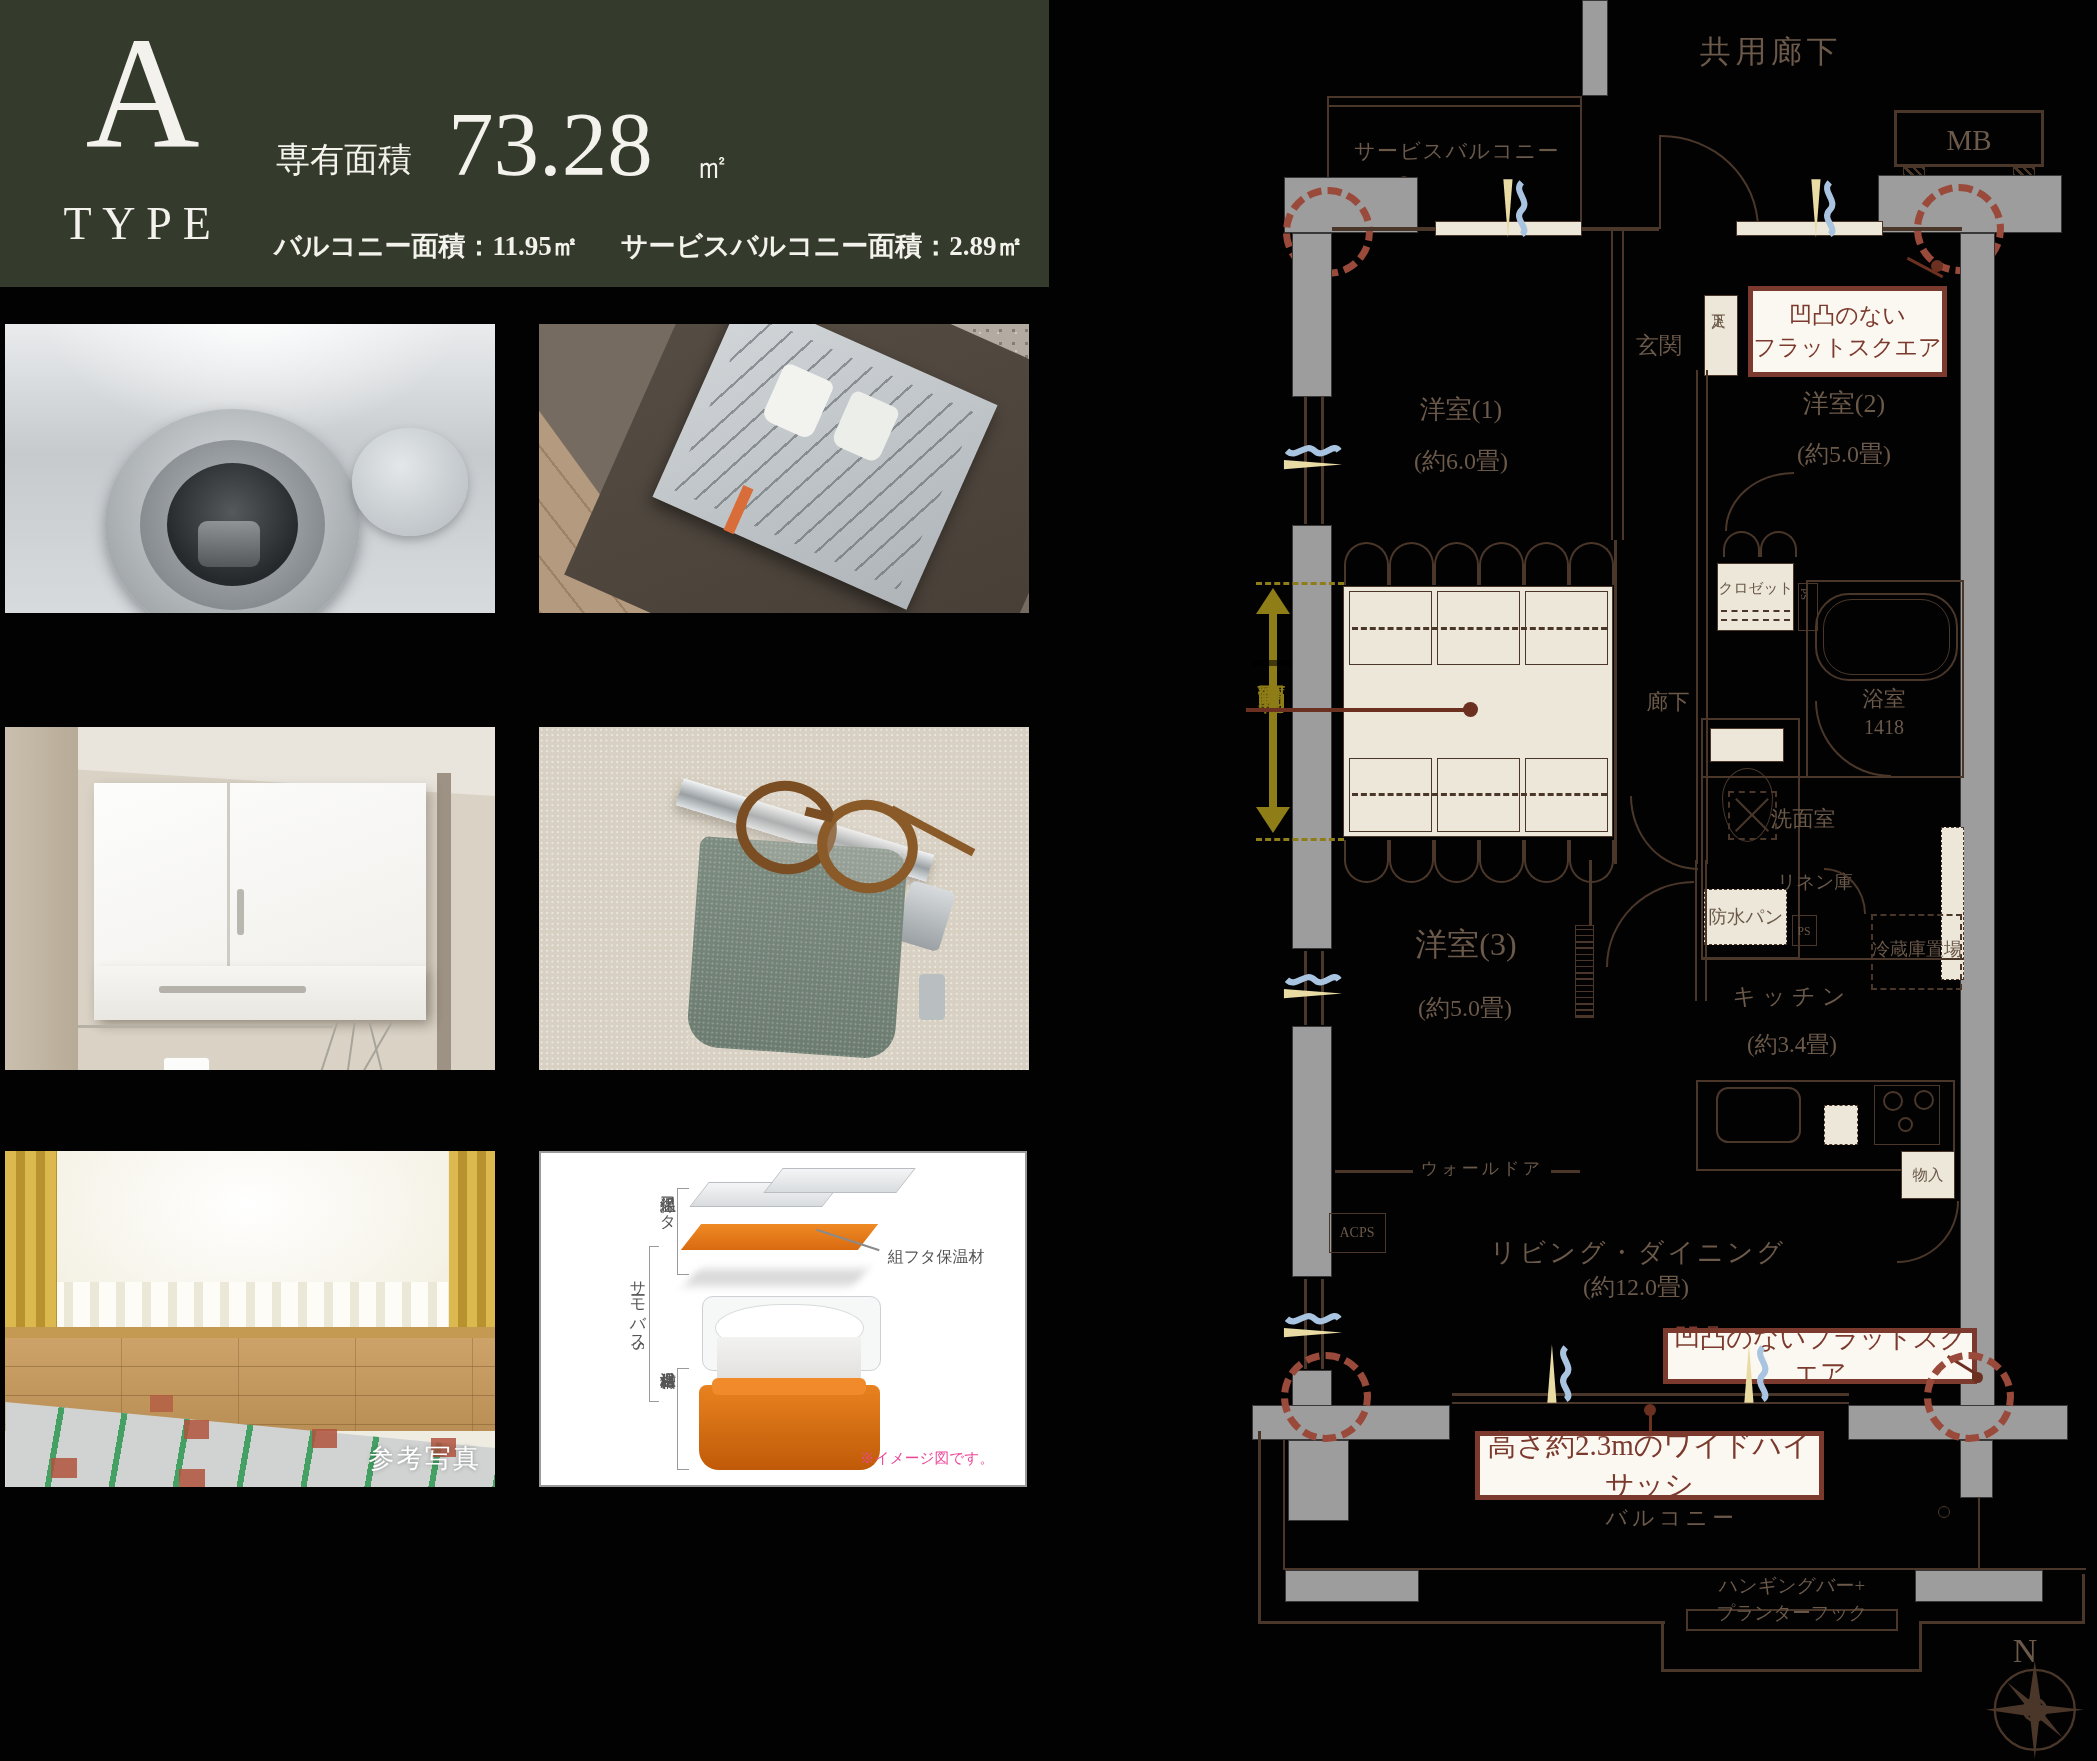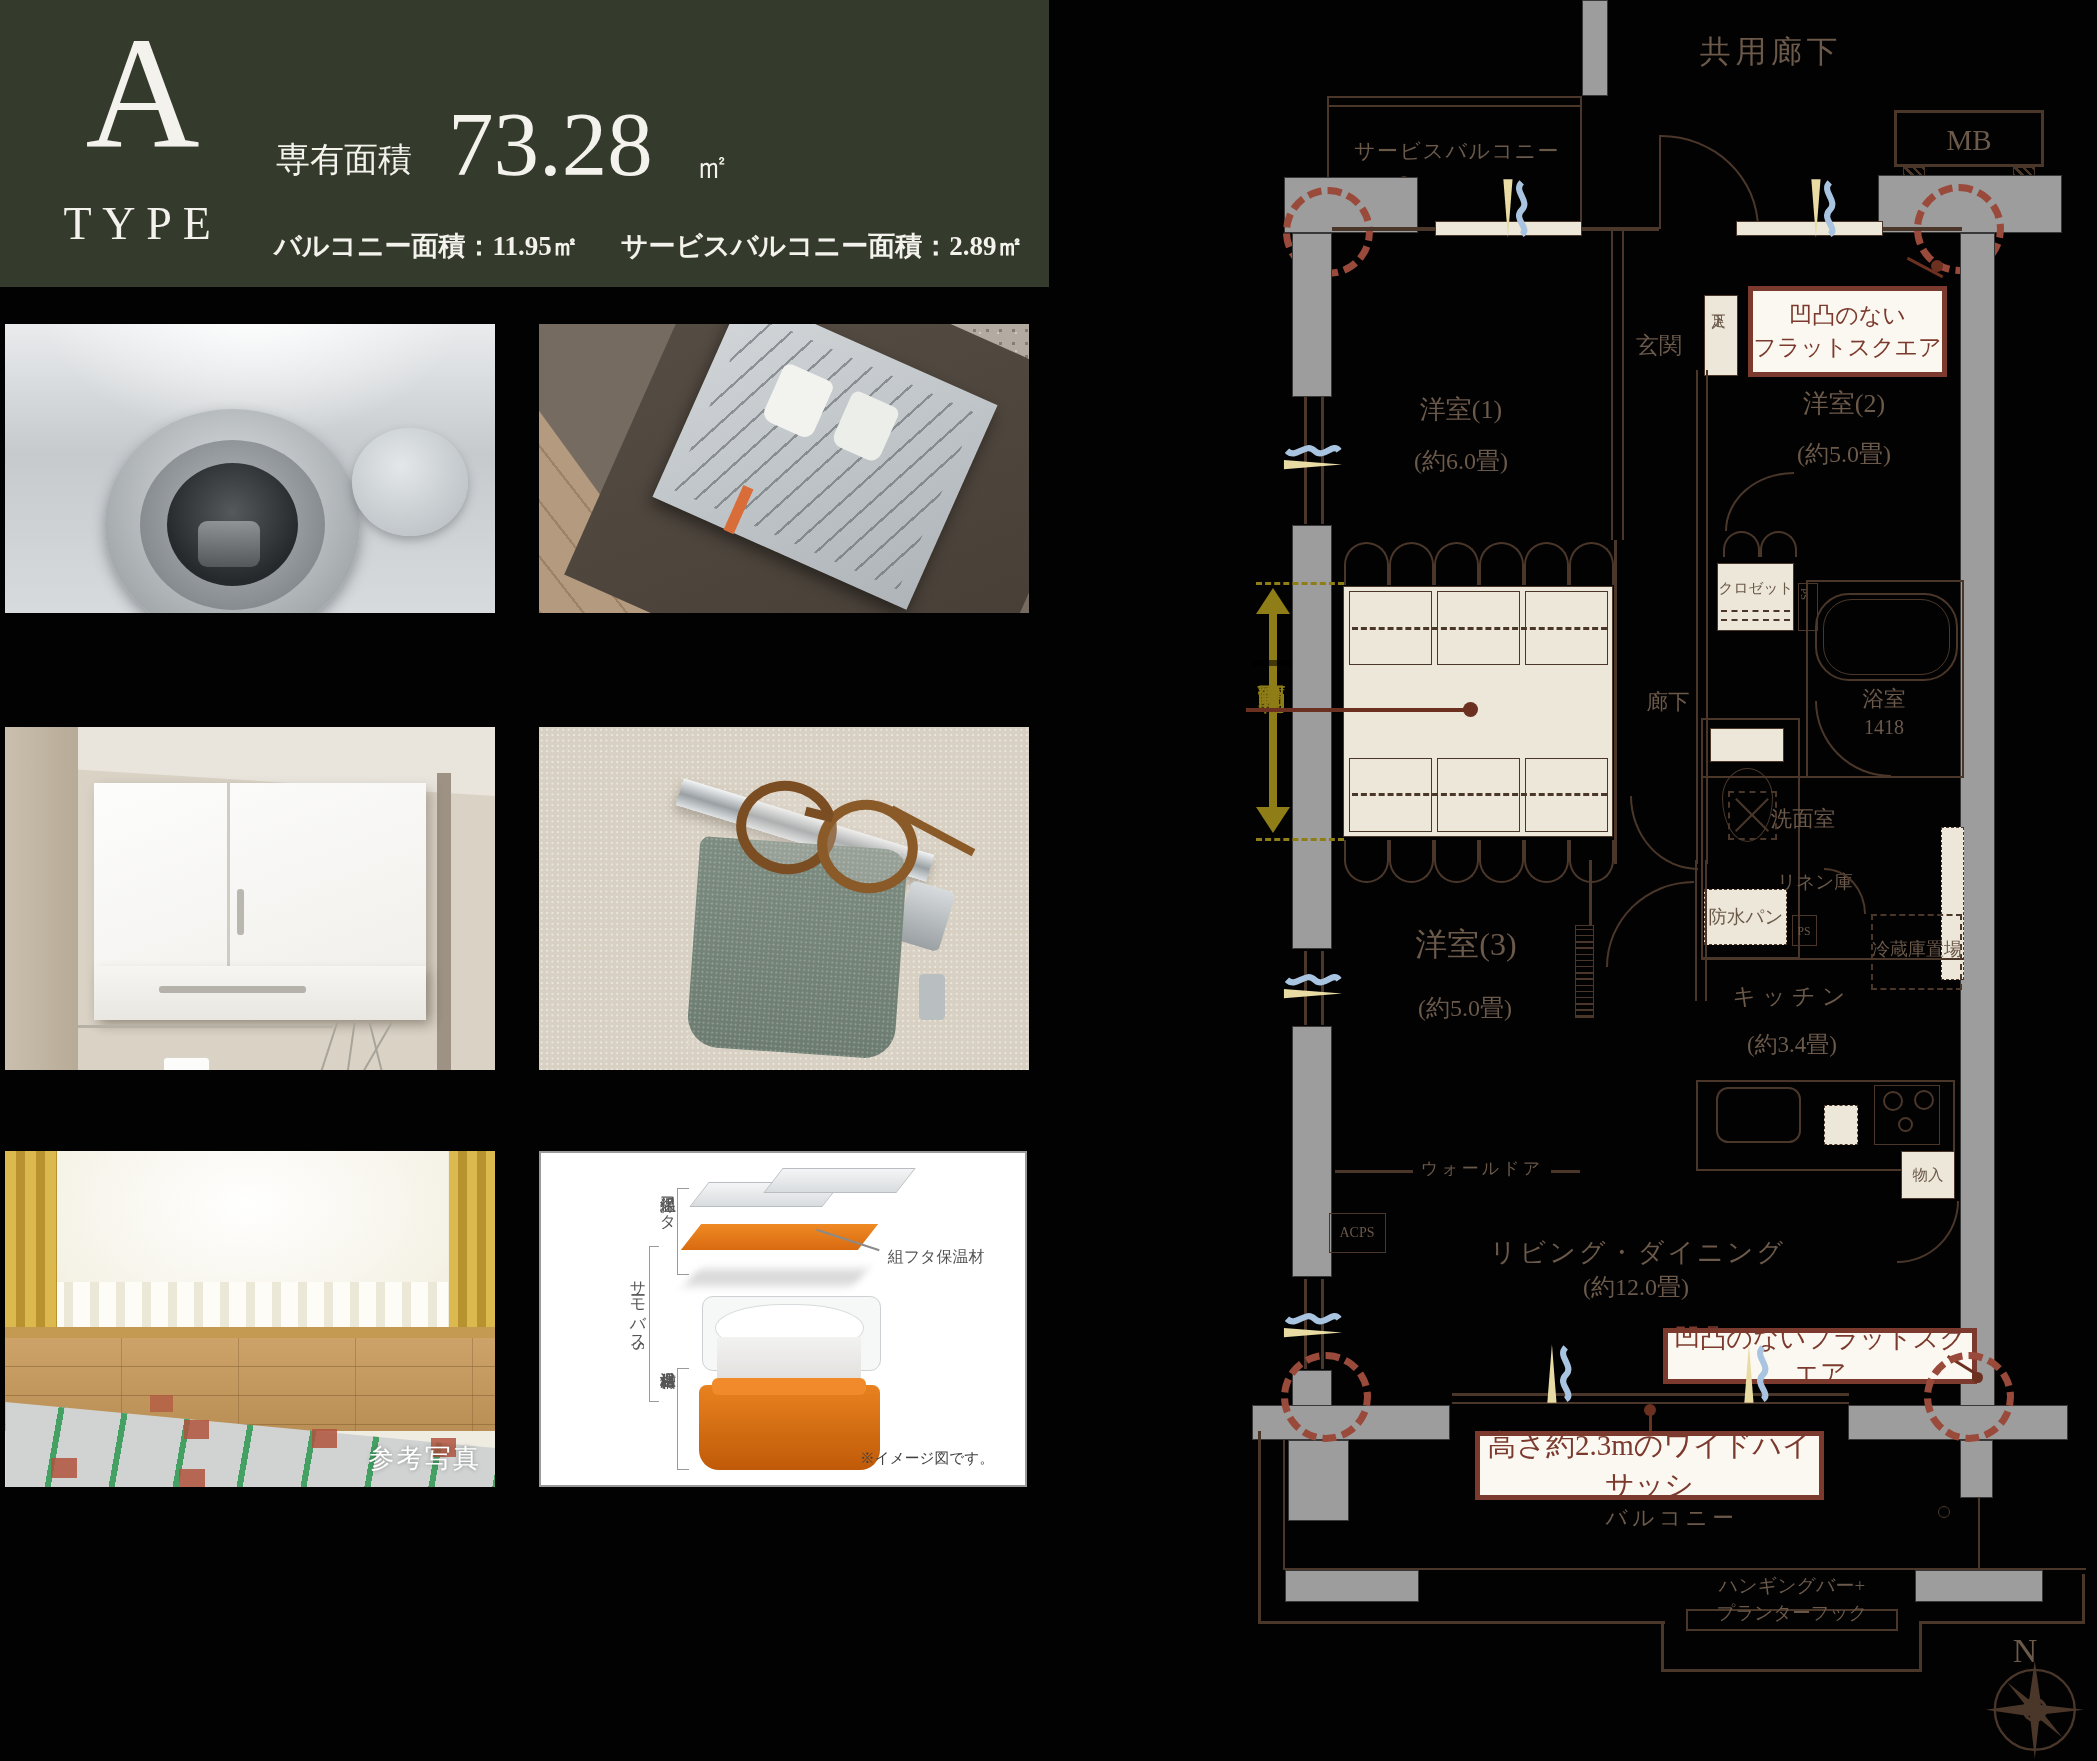--- a/index.html
+++ b/index.html
@@ -151,21 +151,21 @@
     <div style="left:158px;top:232px;width:181px;height:85px;background:linear-gradient(180deg,#e8821f,#c05a08);border-radius:7.7px 7.7px 20px 20px;"></div>
     <div style="left:171px;top:225px;width:154px;height:17px;background:#f08a2a;border-radius:6.2px;"></div>
     <div class="vlab" style="left:116px;top:32px;font-size:16px;color:#555;">保温組フタ</div>
     <div class="vlab" style="left:86px;top:116px;font-size:16px;color:#555;">サーモバスS</div>
     <div class="vlab" style="left:116px;top:207px;font-size:16px;color:#555;">浴槽保温材</div>
     <div style="left:136px;top:35px;width:10.8px;height:85px;border:1.5px solid #9a9a9a;border-right:0;"></div>
     <div style="left:108px;top:93px;width:9.3px;height:154px;border:1.5px solid #9a9a9a;border-right:0;"></div>
     <div style="left:136px;top:215px;width:10.8px;height:100px;border:1.5px solid #9a9a9a;border-right:0;"></div>
     <div style="left:274px;top:86px;width:66px;height:1.5px;background:#8a8a8a;transform:rotate(18deg);"></div>
     <div class="lab" style="left:395px;top:104px;font-size:16px;color:#555;transform:translate(-50%,-50%);">組フタ保温材</div>
-    <div class="lab" style="left:386px;top:305px;font-size:14.7px;color:#404040;">※イメージ図です。</div>
+    <div class="lab" style="left:386px;top:305px;font-size:14.7px;color:#ec4899;">※イメージ図です。</div>
   </div>
 
   <div class="fp" style="left:0;top:0;width:2097px;height:1762px;">
 
     <div class="lab" style="left:1771px;top:52px;font-size:31px;letter-spacing:4.6px;">共用廊下</div>
     <div class="wall" style="left:1582px;top:0;width:26px;height:96px;"></div>
 
     <div class="obox" style="left:1327px;top:96px;width:255px;height:134px;"></div>
     <div class="ln" style="left:1327px;top:105px;width:255px;height:2.3px;"></div>
     <div class="lab" style="left:1457px;top:151px;font-size:21px;letter-spacing:1.5px;">サービスバルコニー</div>

